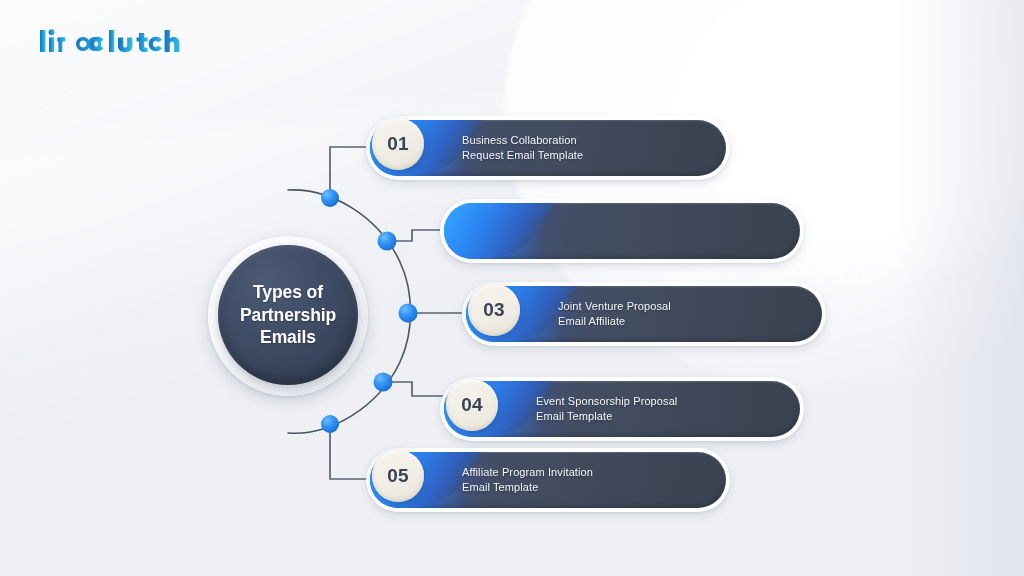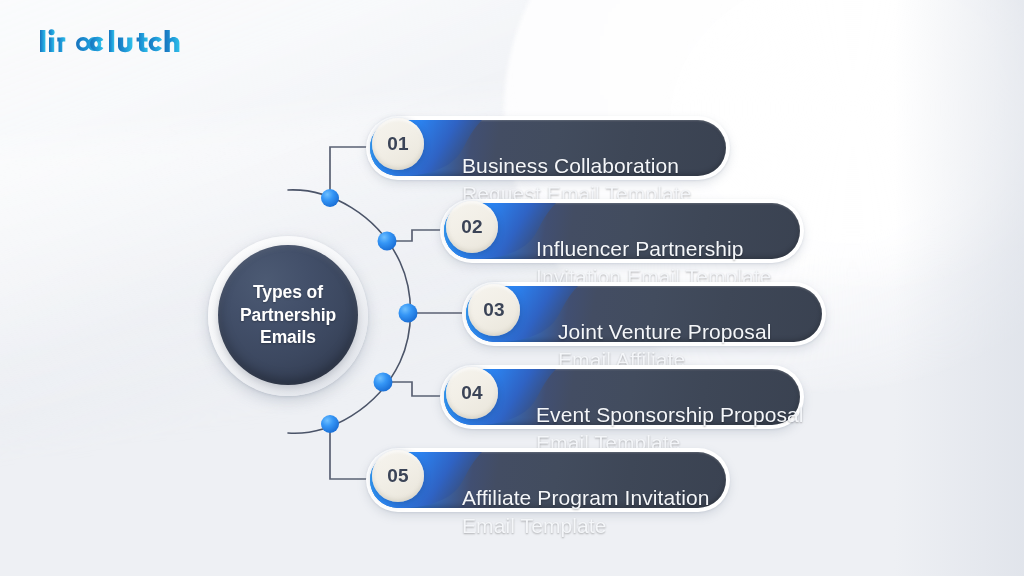--- a/index.html
+++ b/index.html
@@ -146,26 +146,25 @@
   .swoosh {
     position:absolute;
     left:0; top:0;
     width:170px; height:56px;
   }
   .pill-label {
     position:absolute;
     top:50%;
     transform:translateY(-50%);
     color:#f4f6f9;
-    font-size:21px;
+    font-size:11px;
     line-height:1.32;
     letter-spacing:0.1px;
     white-space:pre-line;
     text-shadow:0 1px 2px rgba(0,0,0,0.30);
-    margin-top:32px;
   }
 
   
   .badge {
     position:absolute;
     left:6px; top:2px;
     width:52px; height:52px;
     border-radius:50%;
     background:linear-gradient(150deg, #f6f4ee 0%, #f2efe7 45%, #e9e5da 100%);
     box-shadow:0 2px 6px rgba(30,60,110,0.35), inset 0 -2px 4px rgba(180,175,160,0.40), inset 0 2px 3px rgba(255,255,255,0.9);
@@ -285,25 +284,20 @@
               <linearGradient id="sw2" x1="0" y1="0" x2="1" y2="0.3">
             <stop offset="0%" stop-color="#36a9ff"></stop>
                 <stop offset="38%" stop-color="#2b86f4"></stop>
             <stop offset="72%" stop-color="#2f63c4"></stop>
                 <stop offset="100%" stop-color="#3a4c73"></stop>
               </linearGradient>
             </defs>
           <path d="M0 0 H112 C98 14 96 26 88 36 C78 48 58 56 30 56 H0 Z" fill="url(#sw2)"></path>
         </svg>
       </div>
-      <div class="badge">
-        <span>02</span>
-      </div>
-      <div class="pill-label" style="left:96px;">Influencer Partnership
-Invitation Email Template</div>
     </div>
   </div>
 
   <div class="row" style="left:462px; top:282px; width:364px;justify-content:center;">
     <div class="pill">
       <div class="pill-inner">
         <svg class="swoosh" viewBox="0 0 170 56" preserveAspectRatio="none">
           <defs>
               <linearGradient id="sw3" x1="0" y1="0" x2="1" y2="0.3">
             <stop offset="0%" stop-color="#36a9ff"></stop>
@@ -316,21 +310,21 @@
         </svg>
       </div>
       <div class="badge">
         <span>03</span>
       </div>
       <div class="pill-label" style="left:96px;">Joint Venture Proposal
 Email Affiliate</div>
     </div>
   </div>
 
-  <div class="row" style="left:440px; top:365px; width:364px;justify-content:center;">
+  <div class="row" style="left:440px; top:377px; width:364px;justify-content:center;">
     <div class="pill">
       <div class="pill-inner">
         <svg class="swoosh" viewBox="0 0 170 56" preserveAspectRatio="none">
           <defs>
               <linearGradient id="sw4" x1="0" y1="0" x2="1" y2="0.3">
             <stop offset="0%" stop-color="#36a9ff"></stop>
                 <stop offset="38%" stop-color="#2b86f4"></stop>
             <stop offset="72%" stop-color="#2f63c4"></stop>
                 <stop offset="100%" stop-color="#3a4c73"></stop>
               </linearGradient>

